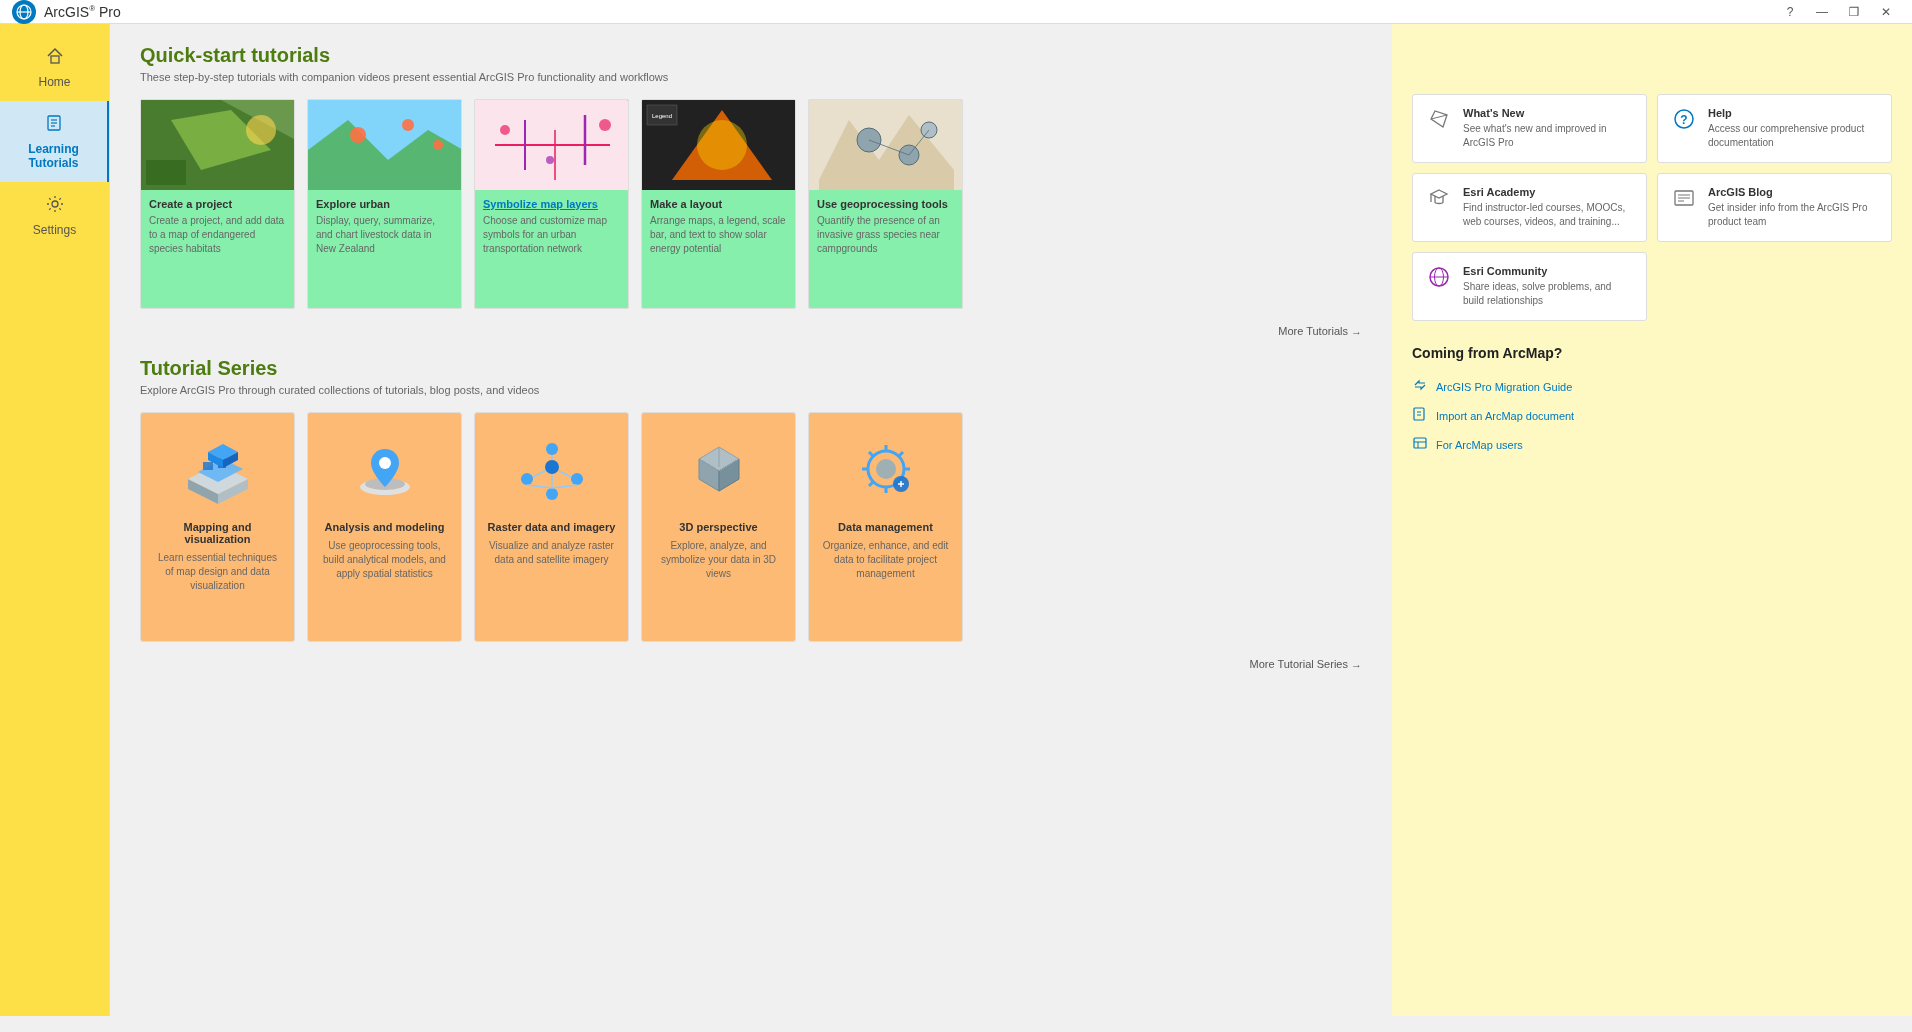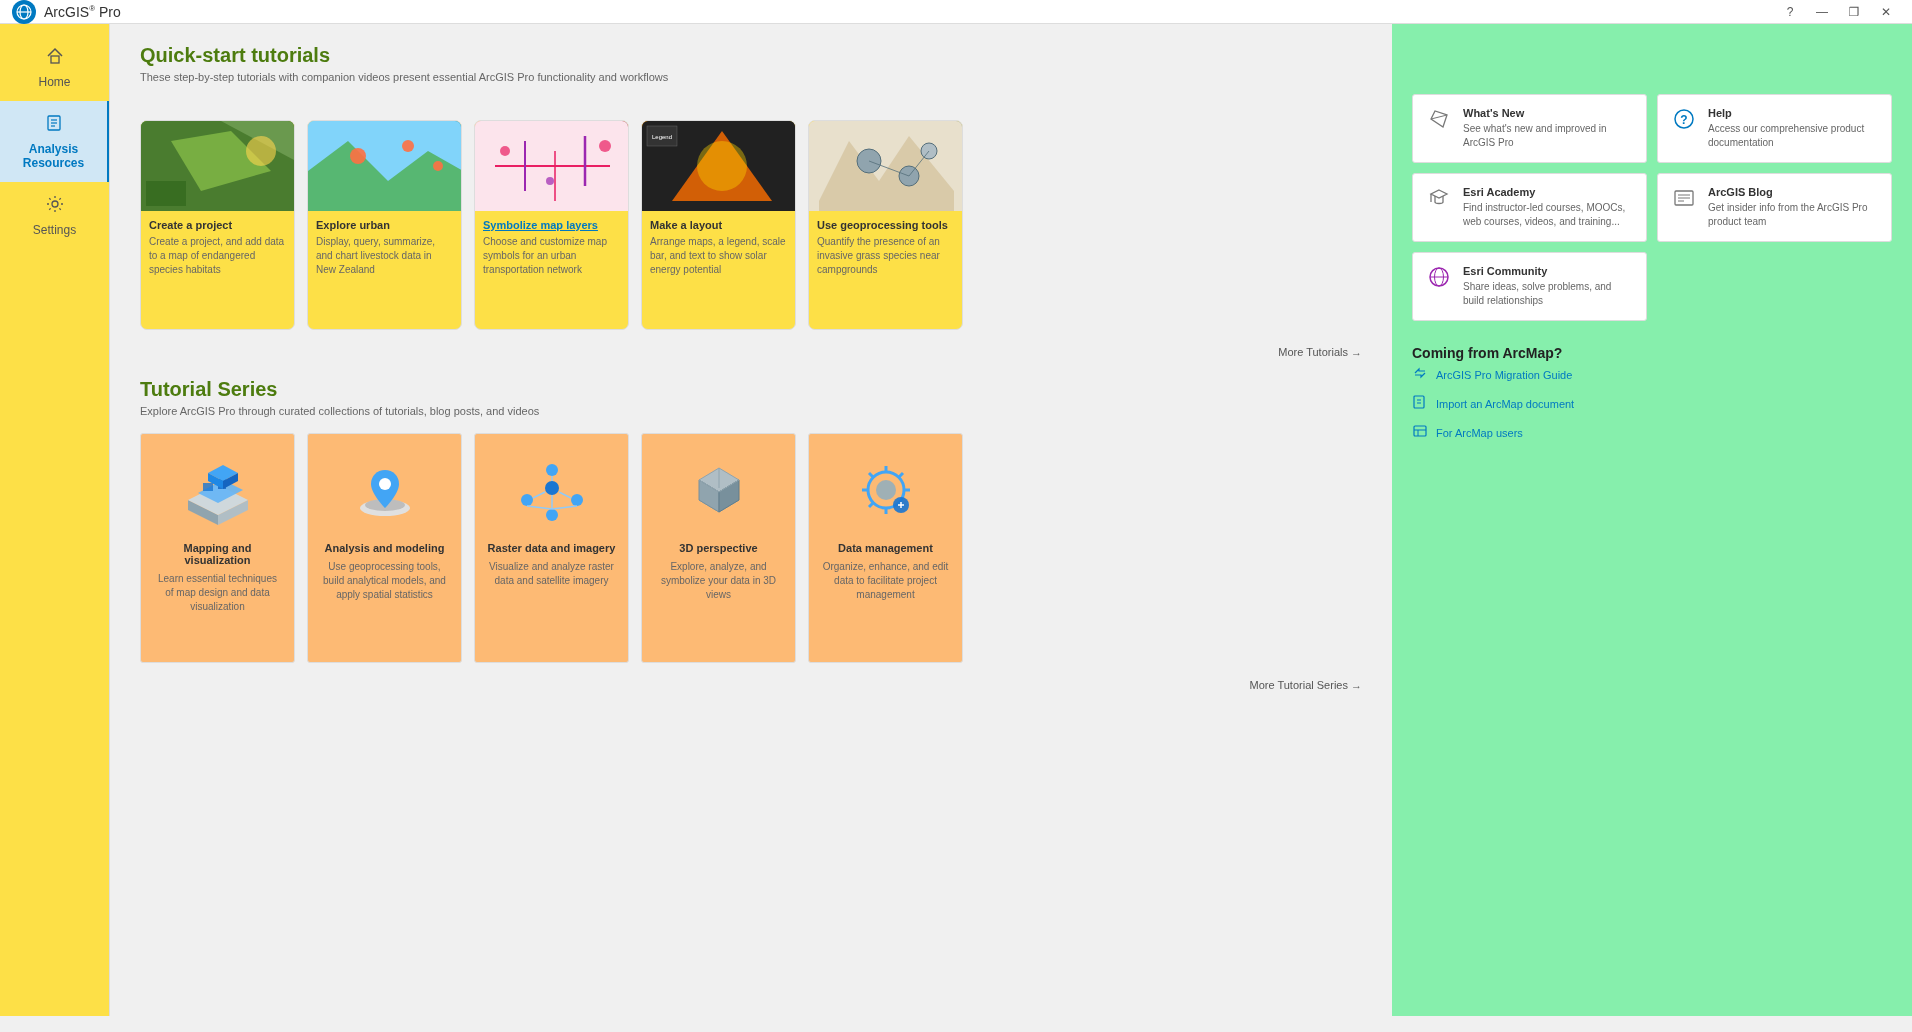--- a/index.html
+++ b/index.html
@@ -102,28 +102,27 @@
       color: #666;
       margin-bottom: 16px;
     }
     
     .cards-row {
       display: flex;
       gap: 12px;
       margin-bottom: 16px;
     }
     .tutorial-card {
-      background: #fde047;
+      background: #86efac;
       border: 1px solid #ddd;
-      border-radius: 7px;
+      border-radius: 2px;
       width: 155px;
       min-height: 210px;
       overflow: hidden;
       flex-shrink: 0;
-      margin-top: 21px;
     }
     .card-image {
       width: 155px;
       height: 90px;
       overflow: hidden;
       background: #ccc;
     }
     .card-image.map1 {
       background: linear-gradient(135deg, #8bc34a 0%, #558b2f 30%, #33691e 60%, #ffd600 100%);
     }
@@ -203,21 +202,21 @@
       font-size: 10px;
       color: #666;
       line-height: 1.4;
       text-align: center;
     }
     
     .right-panel {
       width: 520px;
       flex-shrink: 0;
       padding: 20px 20px;
-      background: #86efac;
+      background: #fef9c3;
       overflow-y: auto;
     }
     .resource-grid {
       display: grid;
       grid-template-columns: 1fr 1fr;
       gap: 10px;
       margin-bottom: 24px;
     }
     .resource-card {
       background: #fff;
@@ -244,21 +243,21 @@
     .resource-content .res-desc {
       font-size: 10px;
       color: #666;
       line-height: 1.4;
     }
     
     .arcmap-section { margin-top: 10px; }
     .arcmap-title {
       font-size: 14px;
       font-weight: 600;
-      margin-bottom: 4px;
+      margin-bottom: 16px;
       color: #222;
     }
     .arcmap-link {
       display: flex;
       align-items: center;
       gap: 8px;
       font-size: 11px;
       color: #0079c1;
       cursor: pointer;
       margin-bottom: 10px;
@@ -306,21 +305,21 @@
     </div>
     <div class="sidebar-item active">
       <span class="sidebar-icon">
         <svg width="20" height="20" viewBox="0 0 20 20" fill="none">
           <rect x="4" y="3" width="12" height="14" rx="1" stroke="#0079c1" stroke-width="1.3" fill="none"></rect>
           <line x1="7" y1="7" x2="13" y2="7" stroke="#0079c1" stroke-width="1.2"></line>
           <line x1="7" y1="10" x2="13" y2="10" stroke="#0079c1" stroke-width="1.2"></line>
           <line x1="7" y1="13" x2="11" y2="13" stroke="#0079c1" stroke-width="1.2"></line>
         </svg>
       </span>
-      <span style="color:#0079c1;font-weight:600;">Analysis Resources</span>
+      <span style="color:#0079c1;font-weight:600;">Learning Tutorials</span>
     </div>
     <div class="sidebar-item">
       <span class="sidebar-icon">
         <svg width="20" height="20" viewBox="0 0 20 20" fill="none">
           <circle cx="10" cy="10" r="3" stroke="#555" stroke-width="1.3"></circle>
           <path d="M10 2v2M10 16v2M2 10h2M16 10h2M4.22 4.22l1.42 1.42M14.36 14.36l1.42 1.42M4.22 15.78l1.42-1.42M14.36 5.64l1.42-1.42" stroke="#555" stroke-width="1.3"></path>
         </svg>
       </span>
       <span>Settings</span>
     </div>

